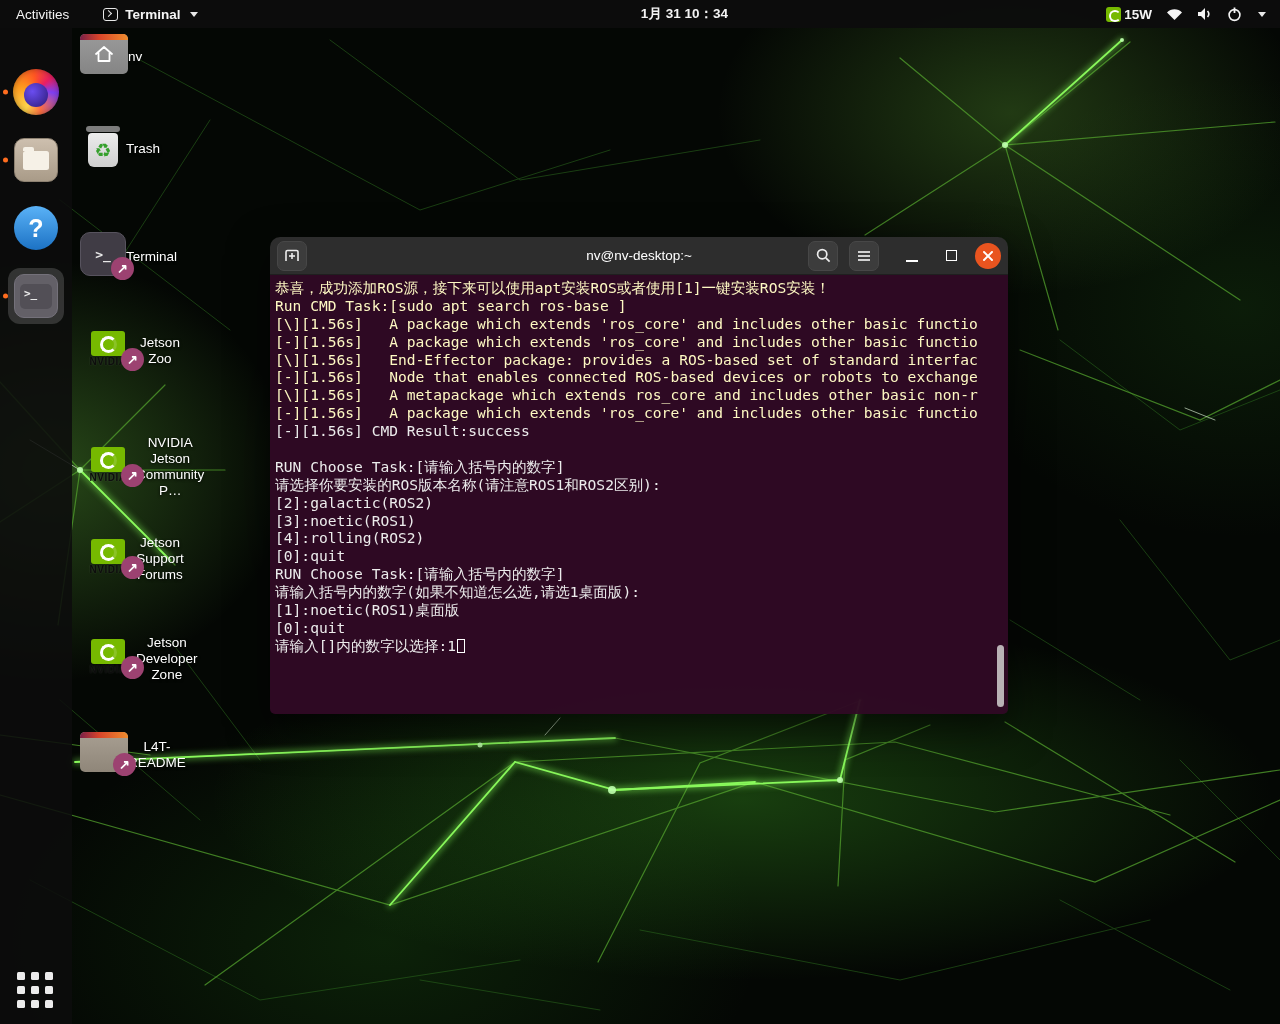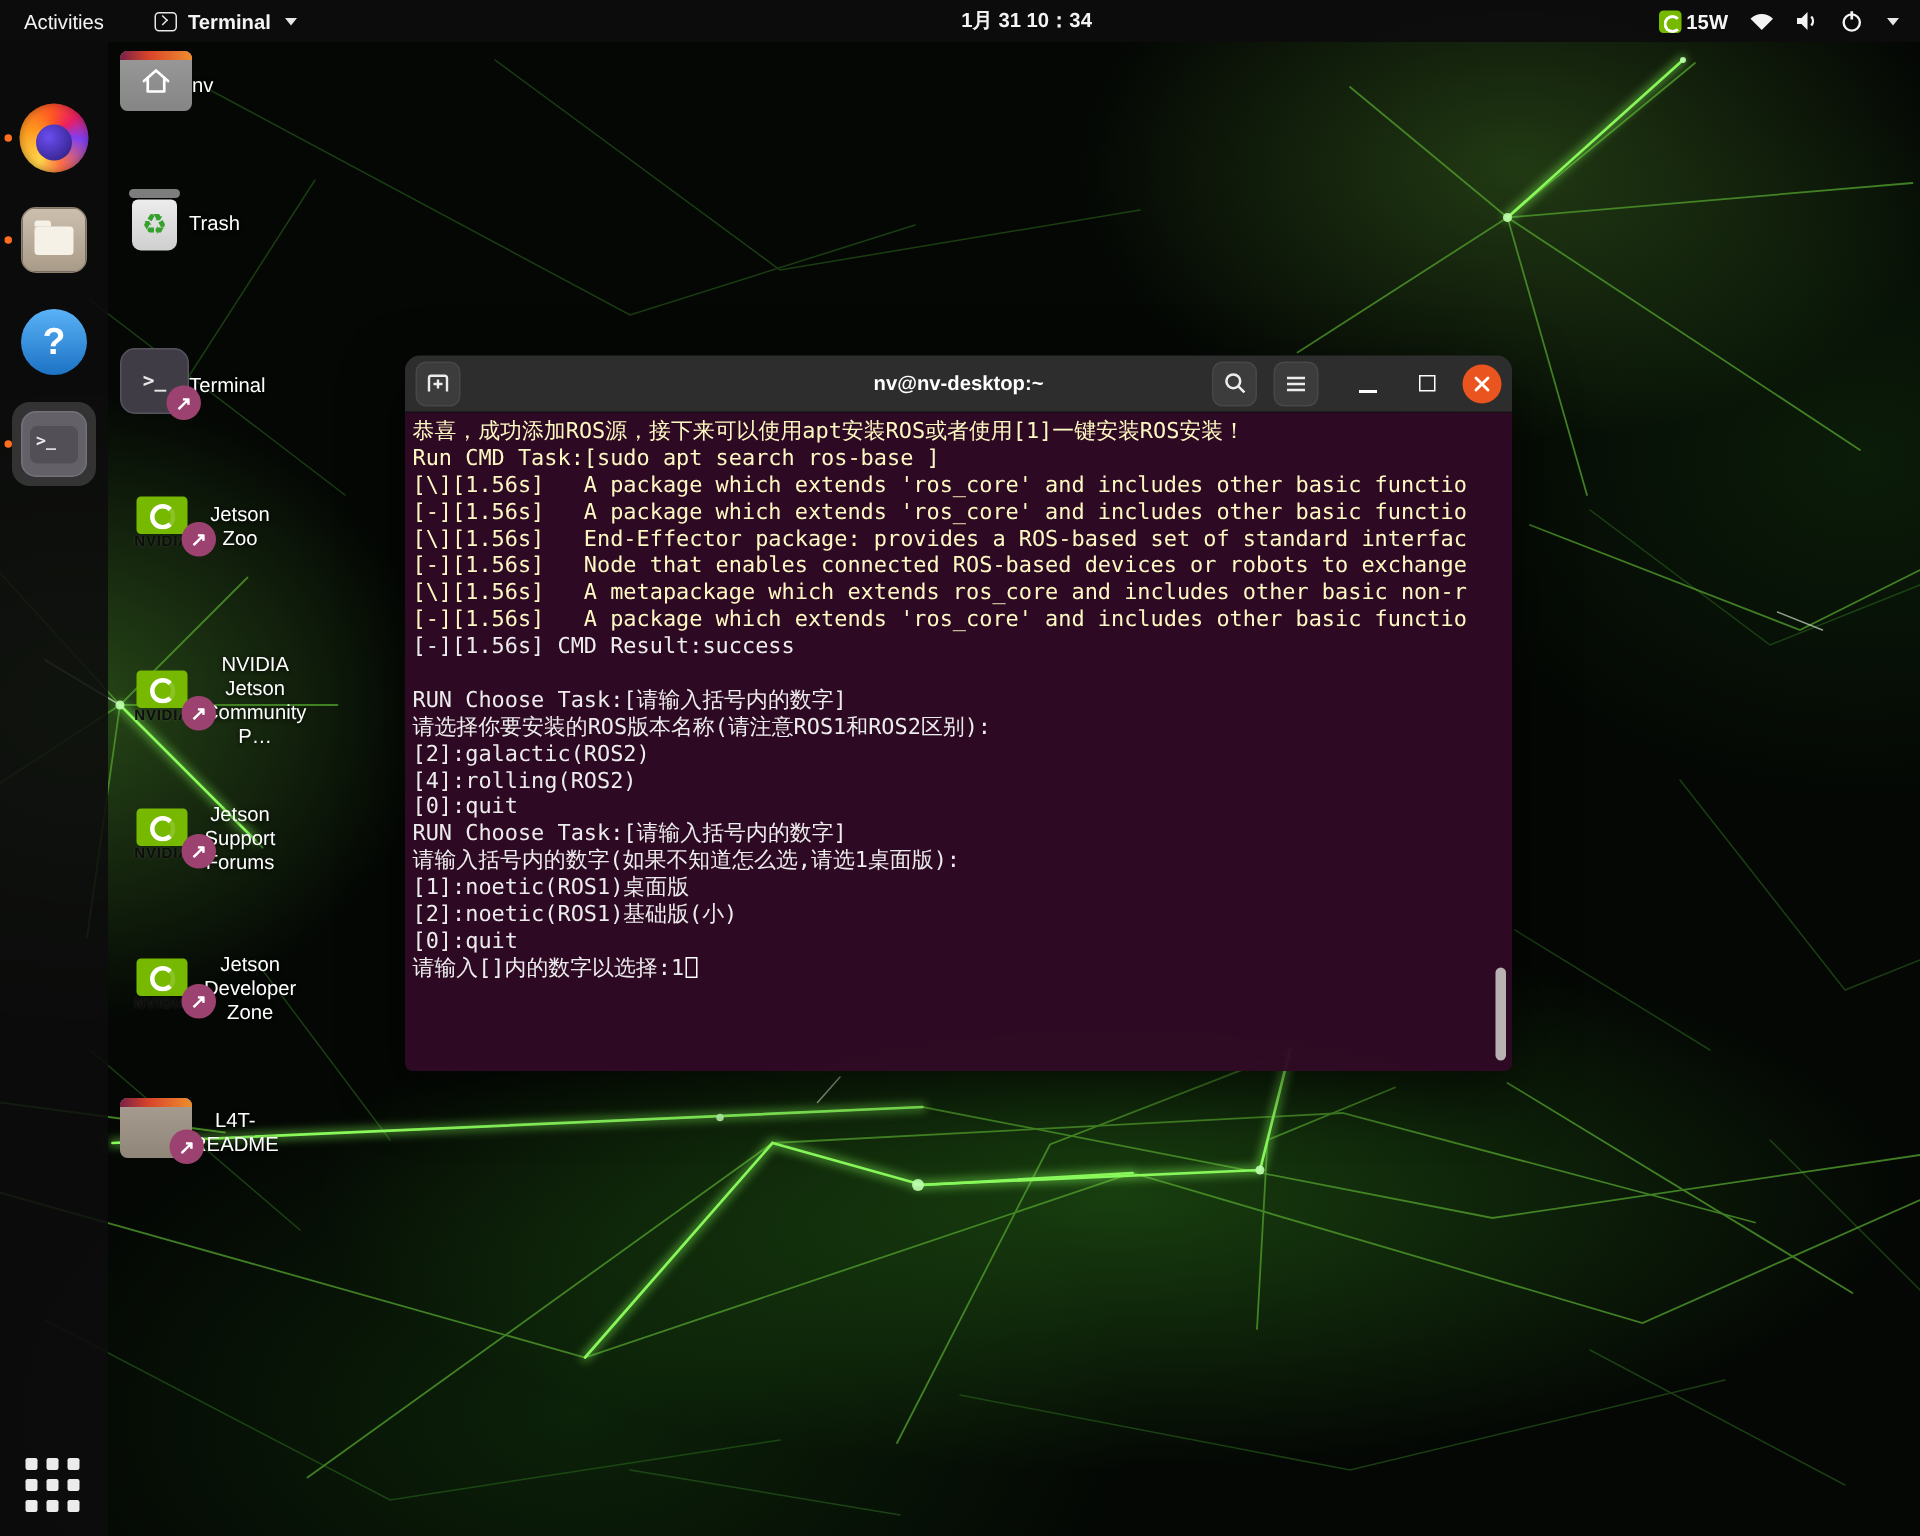--- a/index.html
+++ b/index.html
@@ -102,21 +102,21 @@
   .nv-word { font-size:10px; font-weight:700; letter-spacing:.5px; color:#0d0d0d;
     text-shadow:0 0 2px rgba(255,255,255,.15); }
 
   
   .window { position:absolute; left:270px; top:237px; width:738px; height:477px; z-index:30;
     border-radius:10px 10px 5px 5px; box-shadow:0 14px 40px rgba(0,0,0,.55); }
   .titlebar { position:absolute; left:0; top:0; right:0; height:38px; background:#2d2d2d;
     border-radius:10px 10px 0 0; border-bottom:1px solid #1f1f1f;
     display:flex; align-items:center; padding:0 7px; }
   .title-text { position:absolute; left:0; right:0; text-align:center; color:#fff;
-    font-size:13.5px; font-weight:700; pointer-events:none; }
+    font-size:13.5px; font-weight:400; pointer-events:none; }
   .tb-btn { width:30px; height:30px; border-radius:7px; background:#3c3c3c; border:1px solid #474747;
     display:flex; align-items:center; justify-content:center; }
   .tb-spacer { flex:1; }
   .win-min { width:12px; height:12px; border-bottom:2px solid #fff; margin-right:0; }
   .win-max { width:11px; height:11px; border:1.6px solid #fff; }
   .plainbtn { width:30px; height:30px; display:flex; align-items:center; justify-content:center;
     margin-left:9px; }
   .win-close { width:26px; height:26px; border-radius:50%; background:#e9541f;
     display:flex; align-items:center; justify-content:center; margin-left:9px; }
   .term-body { position:absolute; left:0; top:38px; right:0; bottom:0; background:rgba(48,9,36,.97);
@@ -406,23 +406,23 @@
       <div class="t-line green">[-][1.56s]   A package which extends 'ros_core' and includes other basic functio</div>
       <div class="t-line green">[\][1.56s]   End-Effector package: provides a ROS-based set of standard interfac</div>
       <div class="t-line green">[-][1.56s]   Node that enables connected ROS-based devices or robots to exchange</div>
       <div class="t-line green">[\][1.56s]   A metapackage which extends ros_core and includes other basic non-r</div>
       <div class="t-line green">[-][1.56s]   A package which extends 'ros_core' and includes other basic functio</div>
       <div class="t-line white">[-][1.56s] CMD Result:success</div>
       <div class="t-line white"></div>
       <div class="t-line white">RUN Choose Task:[请输入括号内的数字]</div>
       <div class="t-line white">请选择你要安装的ROS版本名称(请注意ROS1和ROS2区别):</div>
       <div class="t-line white">[2]:galactic(ROS2)</div>
+      <div class="t-line white">[3]:noetic(ROS1)</div>
       <div class="t-line white">[4]:rolling(ROS2)</div>
       <div class="t-line white">[0]:quit</div>
       <div class="t-line white">RUN Choose Task:[请输入括号内的数字]</div>
       <div class="t-line white">请输入括号内的数字(如果不知道怎么选,请选1桌面版):</div>
       <div class="t-line white">[1]:noetic(ROS1)桌面版</div>
-      <div class="t-line white">[2]:noetic(ROS1)基础版(小)</div>
       <div class="t-line white">[0]:quit</div>
       <div class="t-line white">请输入[]内的数字以选择:1<span class="cursor"></span></div>
     </div>
   <div class="scroll-thumb"></div>
 </div>
 
 </body></html>

